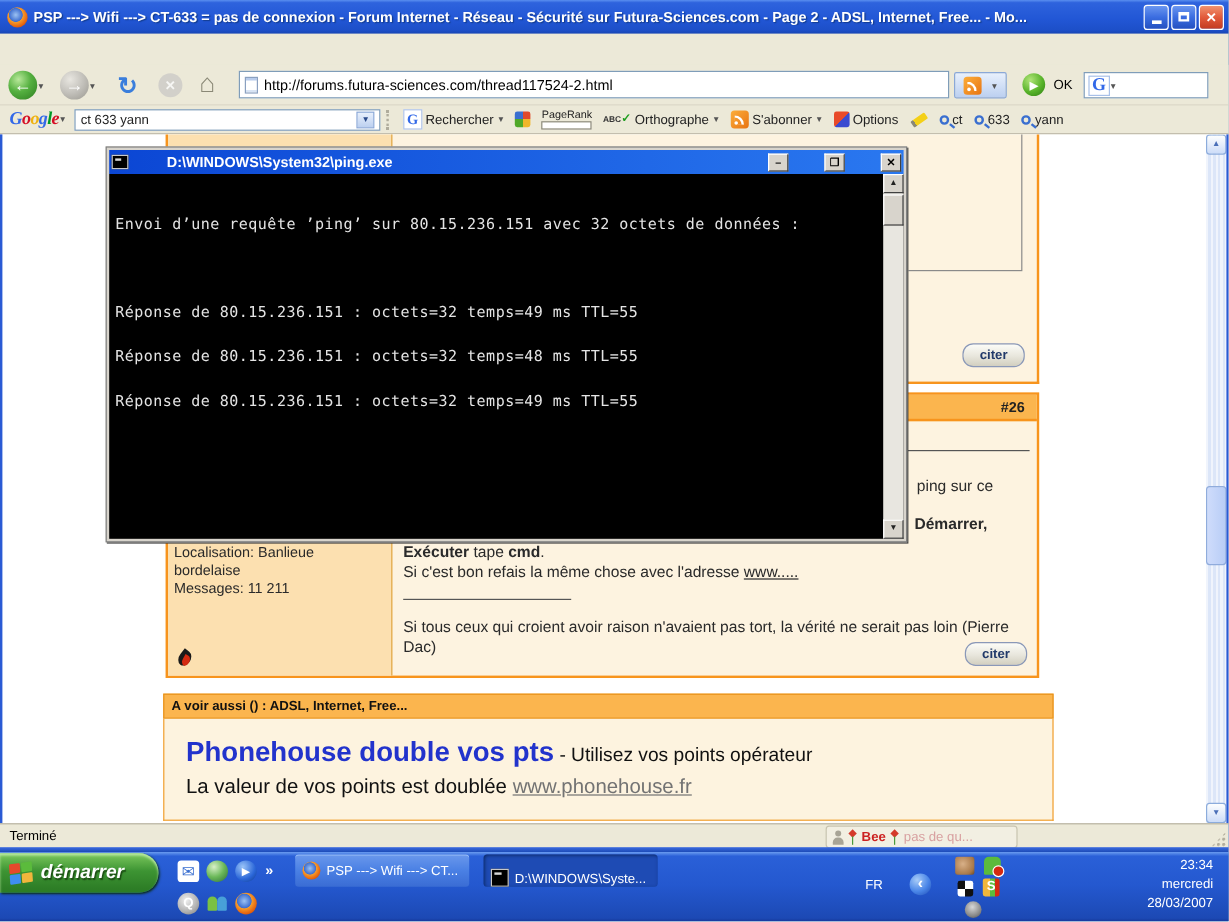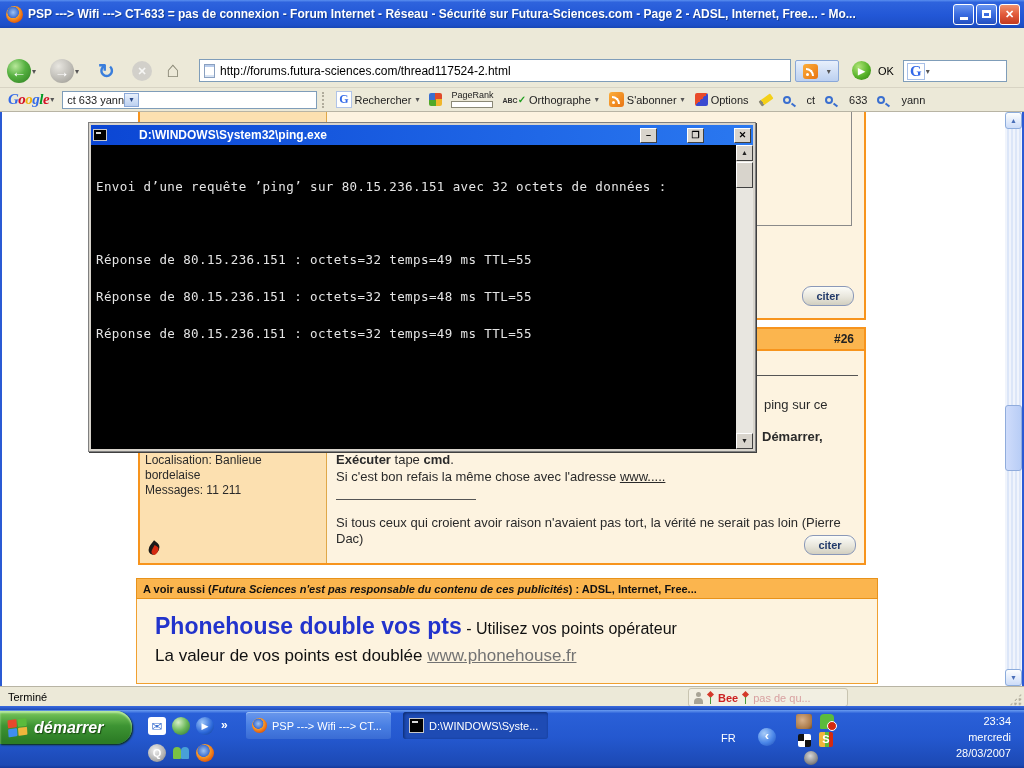--- a/index.html
+++ b/index.html
@@ -56,36 +56,36 @@
   .gminibox { position:absolute; left:903px; top:6px; width:104px; height:22px; background:#fff; border:1px solid #7f9db9;
     display:flex; align-items:center; padding-left:3px; }
   .gG { font-family:"Liberation Serif", serif; font-weight:bold; font-size:15px; color:#3369e8;
     border:1px solid #a8c0e8; padding:0 2px; line-height:15px; }
 
   .gbar { position:absolute; left:0; top:88px; width:1024px; height:24px; background:#ece9d8;
     border-bottom:1px solid #b8b4a4; display:flex; align-items:center; font-size:11px; color:#222; }
   .glogo { font-family:"Liberation Serif", serif; font-weight:bold; font-size:15px; margin-left:8px; letter-spacing:-.5px; }
   .gl0{color:#3369e8}.gl1{color:#d50f25}.gl2{color:#eeb211}.gl3{color:#3369e8}.gl4{color:#009925}.gl5{color:#d50f25}
   .gquery { width:255px; height:18px; border:1px solid #7f9db9; background:#fff; margin-left:8px;
-    font-size:11px; padding:1px 4px; display:flex; align-items:center; justify-content:flex-start; }
+    font-size:11px; padding:1px 4px; display:flex; align-items:center; justify-content:space-between; }
   .gq-dd { width:15px; height:14px; background:linear-gradient(180deg,#e8f0fc,#bcd0f0); border:1px solid #8aa8d8;
     font-size:8px; color:#2a4a8a; text-align:center; line-height:12px; }
   .gsep { width:4px; height:16px; margin:0 5px; border-left:2px dotted #b0ac9c; }
   .gitem { display:flex; align-items:center; gap:3px; padding:0 5px; white-space:nowrap; }
   .gG2 { font-family:"Liberation Serif", serif; font-weight:bold; font-size:12px; color:#3369e8;
     border:1px solid #b0c4e8; background:#fff; padding:0 2px; }
   .share-ico { width:13px; height:13px; border-radius:2px; background:conic-gradient(#e04a2a 0 25%, #f0b62a 0 50%, #50a828 0 75%, #3a6fd0 0 100%); }
   .pr-wrap { display:flex; flex-direction:column; align-items:center; line-height:9px; padding:0 4px; }
   .pr-label { font-size:9px; }
   .pr-bar { width:42px; height:7px; background:#fff; border:1px solid #8a8876; margin-top:1px; }
   .abc-ico { font-size:7px; font-weight:bold; color:#333; line-height:7px; text-align:center; }
   .abc-ico b { color:#1e9e1e; font-size:10px; }
   .opt-ico { width:13px; height:13px; border-radius:2px; background:linear-gradient(135deg,#e84a2a 0 50%,#3a4ad0 50% 100%); }
   .pen-ico { width:14px; height:6px; background:linear-gradient(90deg,#8a8876 0 20%,#f4d018 20% 100%); transform:rotate(-35deg); border-radius:1px; }
-  .term-btn { display:flex; align-items:center; gap:16px; padding:1px 4px; border:1px solid transparent; }
+  .term-btn { display:flex; align-items:center; gap:3px; padding:1px 4px; border:1px solid transparent; }
   .mag { width:8px; height:8px; border:2px solid #3a6fd0; border-radius:50%; position:relative; }
   .mag::after { content:""; position:absolute; left:6px; top:6px; width:5px; height:2px; background:#3a6fd0; transform:rotate(40deg); }
 
   
   .viewport { position:absolute; left:0; top:112px; width:1024px; height:574px; background:#fff; overflow:hidden; }
   .win-edge-l { position:absolute; left:0; top:112px; width:2px; height:596px; background:#2a5ad4; }
   .win-edge-r { position:absolute; right:0; top:112px; width:2px; height:596px; background:#2a5ad4; }
   .win-edge-b { position:absolute; left:0; top:706px; width:1024px; height:4px; background:linear-gradient(180deg,#3a6ae0,#1d4cb8); }
 
   .dotfrag { border-bottom:2px dotted #666; height:3px; }
@@ -178,21 +178,21 @@
   .wmp-ico { border-radius:50%; background:radial-gradient(circle at 35% 30%, #9ac4f8 0%, #2a66d8 60%, #123a8a 100%); color:#fff; font-size:9px; }
   .qt-ico { border-radius:50%; background:radial-gradient(circle at 40% 35%, #f0f0f0 0%, #b0b0b0 60%, #787878 100%); color:#fff; font-size:11px; font-weight:bold; }
   .msn-ico { position:relative; }
   .msn-ico::before { content:""; position:absolute; left:1px; top:3px; width:8px; height:12px; border-radius:4px 4px 1px 1px; background:#7ac143; }
   .msn-ico::after { content:""; position:absolute; left:9px; top:3px; width:8px; height:12px; border-radius:4px 4px 1px 1px; background:#48a0d8; }
   .ff-mini { border-radius:50%; background:radial-gradient(circle at 42% 38%, #9cc2f2 0%, #3f6fd0 38%, #f69a2a 42%, #e4600d 70%, #9e3a05 100%); }
   .chevrons { position:absolute; color:#fff; font-size:12px; font-weight:bold; }
   .taskbtn { position:absolute; top:2px; height:27px; border-radius:3px; display:flex; align-items:center; gap:5px;
     padding:0 6px; color:#fff; font-size:11px; white-space:nowrap; overflow:hidden; }
   .taskbtn.inactive { background:linear-gradient(180deg,#6a98ec 0%,#4a80e4 50%,#3a6cd4 100%); box-shadow:inset 0 1px 0 #9cc0f8; }
-  .taskbtn.active { background:#1e4bb4; box-shadow:inset 1px 1px 3px #0c2a6a; }
+  .taskbtn.active { background:#1e4bb4; box-shadow:inset 1px 1px 3px #0c2a6a;align-items:flex-end; }
   .tb-ico { width:15px; height:15px; flex:0 0 auto; }
   .cmd-mini { background:#000; border:1px solid #c8c8c8; position:relative; }
   .cmd-mini::after { content:""; position:absolute; left:2px; top:2px; width:6px; height:2px; background:#d8d8d8; }
   .tray-lang { position:absolute; color:#fff; font-size:11px; }
   .tray-chev { position:absolute; width:18px; height:18px; border-radius:50%; color:#fff; font-size:13px; font-weight:bold;
     background:radial-gradient(circle at 35% 30%, #a8ccf8 0%, #4a86e8 55%, #1e4bb4 100%); text-align:center; line-height:16px; }
   .tray-ico { position:absolute; border-radius:2px; }
   .emule-ico { width:16px; height:15px; background:radial-gradient(circle at 40% 40%, #d8b088 0%, #a87848 70%, #6a4828 100%); }
   .msnst-ico { width:14px; height:15px; background:#5bbb3c; border-radius:4px 4px 1px 1px; }
   .msnst-ico::after { content:""; display:block; position:relative; left:7px; top:7px; width:8px; height:8px; border-radius:50%;
@@ -336,21 +336,20 @@
           <div class="ftxt" style="position:absolute;left:8px;top:99px;"><b>Exécuter</b><span> tape </span><b>cmd</b><span>.</span></div>
           <div class="ftxt" style="position:absolute;left:8px;top:116px;"><span>Si c'est bon refais la même chose avec l'adresse </span><span class="wlink">www.....</span></div>
           <span class="sigline" style="position:absolute;left:8px;top:146px;width:140px;"></span>
           <div class="ftxt" style="position:absolute;left:8px;top:162px;width:530px;">Si tous ceux qui croient avoir raison n'avaient pas tort, la vérité ne serait pas loin (Pierre Dac)</div>
           <span class="citer" style="right:8px;bottom:8px;">citer</span>
         </div>
       </div>
 
       <div class="adheader" style="left:136px;top:466px;width:742px;height:21px;">
         <span>A voir aussi (</span>
-          <i>Futura Sciences n'est pas responsable du contenu de ces publicités</i>
           <span>) : ADSL, Internet, Free...</span>
       </div>
       <div class="adbody" style="left:136px;top:487px;width:742px;height:85px;">
         <div style="position:absolute;left:18px;top:14px;">
           <span class="adtitle">Phonehouse double vos pts</span><span class="adsub"> - Utilisez vos points opérateur</span>
         </div>
         <div class="adline2" style="position:absolute;left:18px;top:47px;">
           <span>La valeur de vos points est doublée </span><span class="adlink">www.phonehouse.fr</span>
         </div>
       </div>

